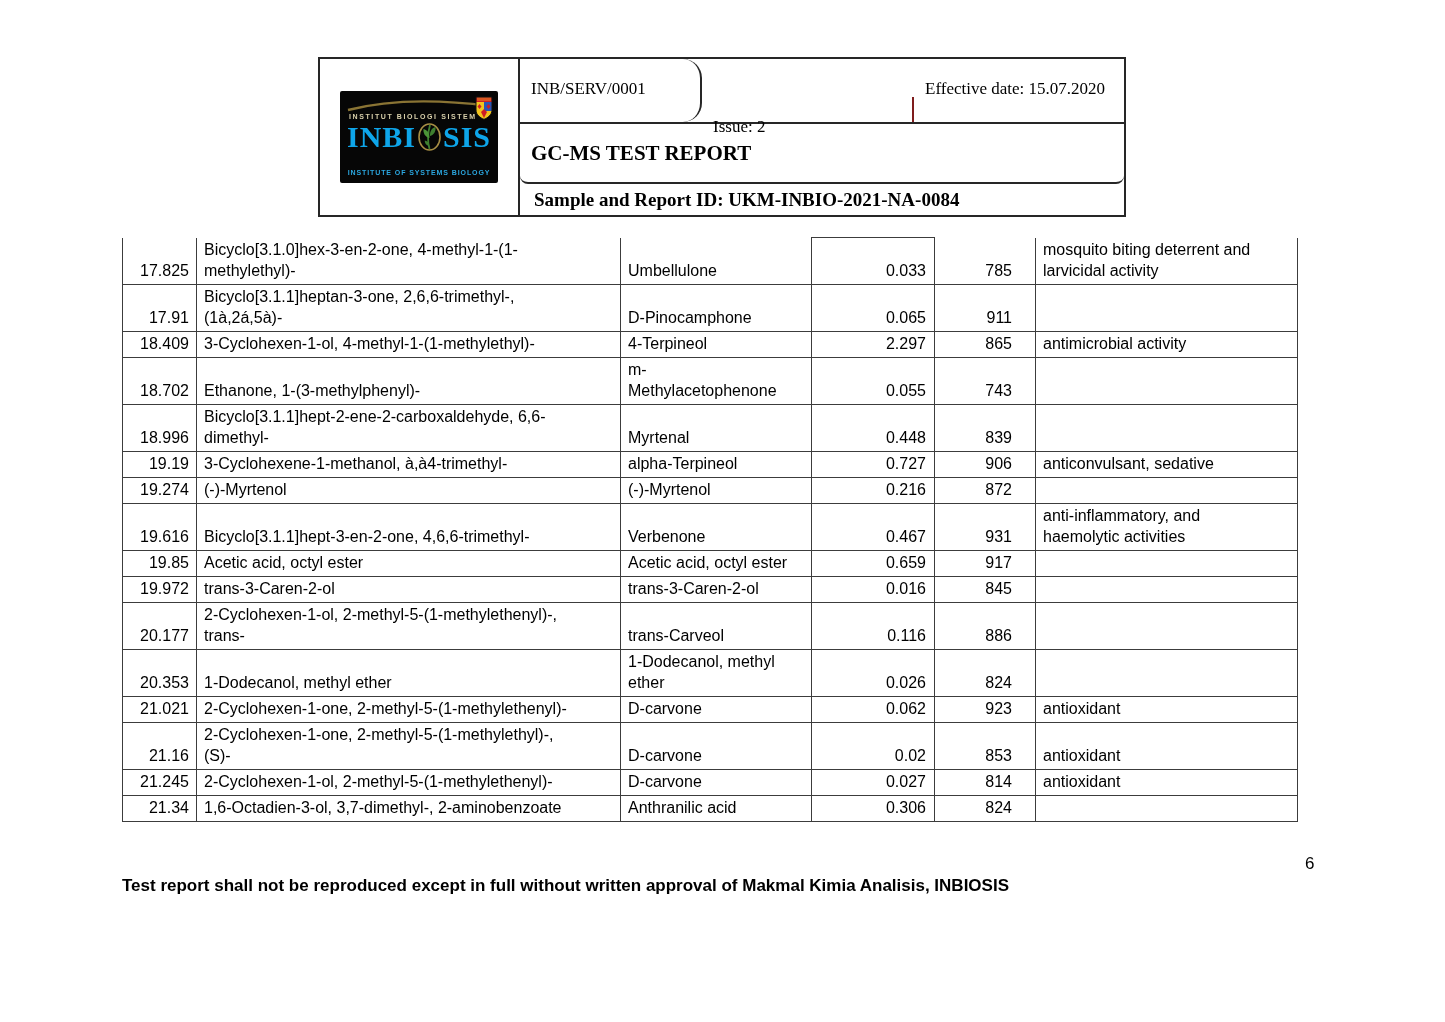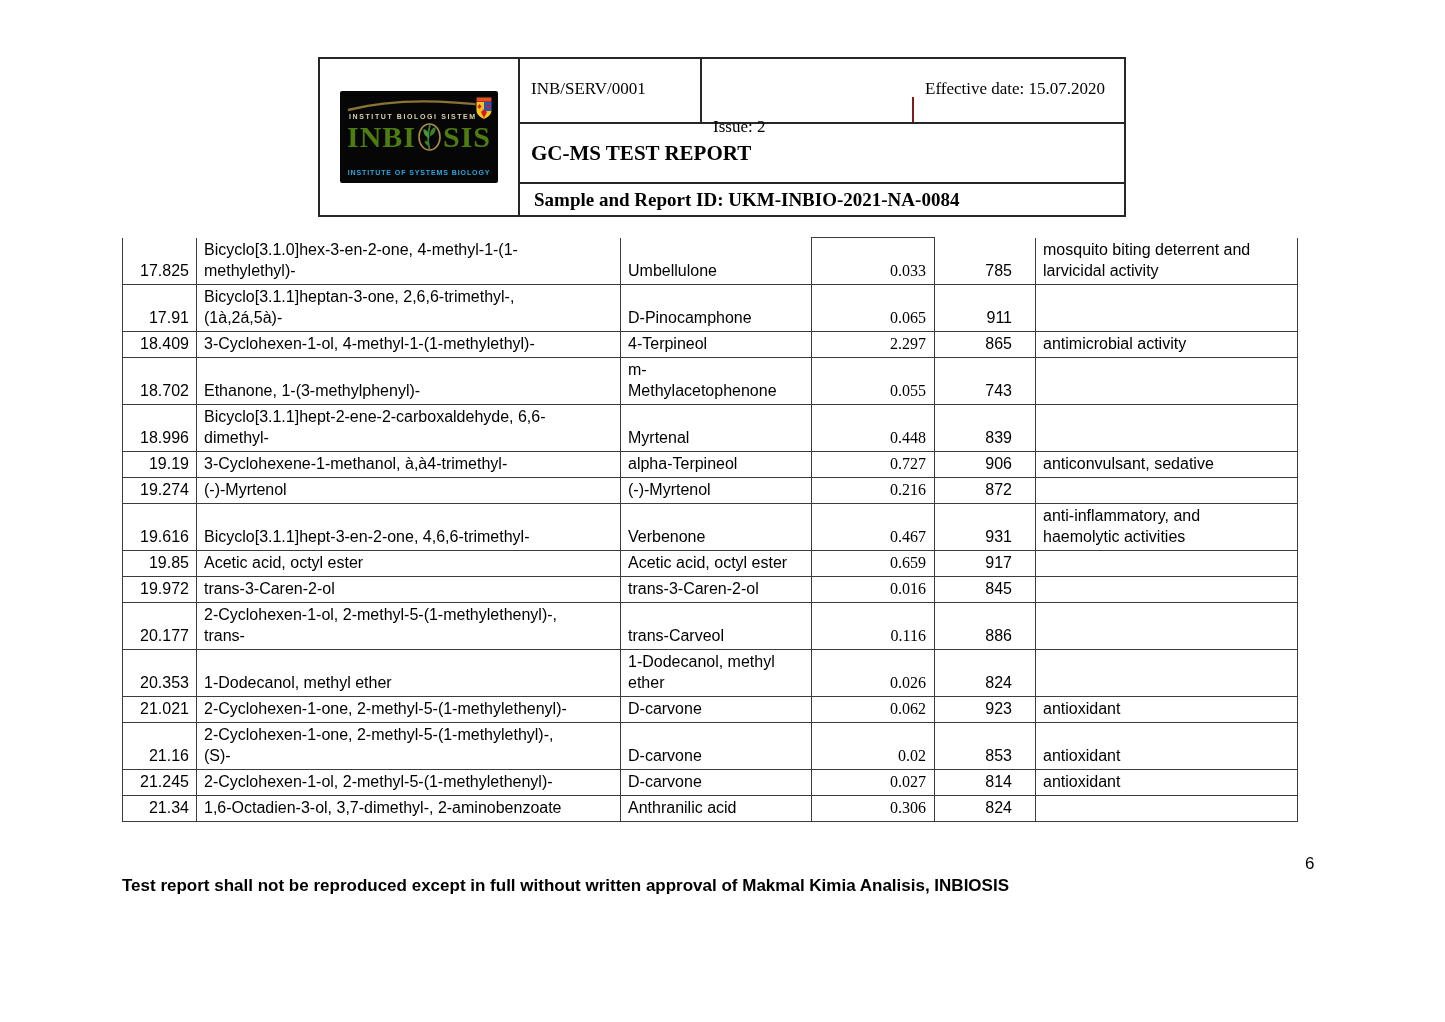--- a/index.html
+++ b/index.html
@@ -35,50 +35,50 @@
   .logo-line1 {
     position:absolute; top:22px; left:9px;
     font-size:7px; font-weight:bold; letter-spacing:1.6px;
     color:#d9d0ab; white-space:nowrap;
   }
   .logo-name-row {
     position:absolute; top:31px; left:0; width:100%;
     display:flex; align-items:center; justify-content:center;
     font-family:"Liberation Serif", serif;
     font-size:30px; font-weight:600; letter-spacing:1px;
-    color:#4d7c0f; line-height:30px;
+    color:#0ea5e9; line-height:30px;
   }
   .logo-leaf { margin:0 1px; }
   .logo-line3 {
     position:absolute; bottom:7px; left:0; width:100%;
     text-align:center;
     font-size:7px; font-weight:bold; letter-spacing:0.9px;
     color:#2ba7e0; white-space:nowrap;
   }
   .logo-crest { position:absolute; top:5px; right:5px; }
 
   .header-right { flex:1; display:flex; flex-direction:column; }
   .header-row1 {
     height:65px; flex:0 0 65px;
     border-bottom:2px solid #262626;
     display:flex;
   }
   .header-row1 .hcell {
     padding:20px 0 0 11px;
     font-size:17px; line-height:20px;
   }
-  .hcell-doc { width:182px; flex:0 0 182px; border-right:2px solid #262626; }
+  .hcell-doc { width:182px; flex:0 0 182px; border-right:2px solid #262626;border-radius:19px; }
   .hcell-issue { width:212px; flex:0 0 212px; border-right:2px solid #7f1d1d;margin-top:38px; }
   .hcell-date { flex:1; }
   .header-row2 {
     height:60px; flex:0 0 60px;
     border-bottom:2px solid #262626;
     display:flex; align-items:center;
     padding-left:11px;
-    font-size:21px; font-weight:bold;
+    font-size:21px; font-weight:bold;border-radius:8px;
   }
   .header-row3 {
     flex:1;
     display:flex; align-items:center;
     padding-left:14px;
     font-size:19px; font-weight:bold;
   }
 
   
   table.report-table {
@@ -91,21 +91,21 @@
     border:1.5px solid #3c3c3c;
     vertical-align:bottom;
     font-size:16px; line-height:21px;
     padding:1px 6px 3px 7px;
     white-space:pre-line;
     overflow:hidden;
   }
   .report-table tr:first-child td { border-top:none; }
   .report-table tr:first-child td.c-area { border-top:1.5px solid #3c3c3c; }
   td.c-rt    { text-align:right; padding-right:7px; white-space:nowrap; }
-  td.c-area  { text-align:right; padding-right:8px; white-space:nowrap;font-family:Liberation Serif, serif; }
+  td.c-area  { text-align:right; padding-right:8px; white-space:nowrap; }
   td.c-match { text-align:right; padding-right:23px; white-space:nowrap; }
 
   
   .page-number {
     position:absolute; left:1305px; top:854px;
     font-size:17px;
   }
   .footer-note {
     position:absolute; left:122px; top:876px;
     font-size:17px; font-weight:bold;

